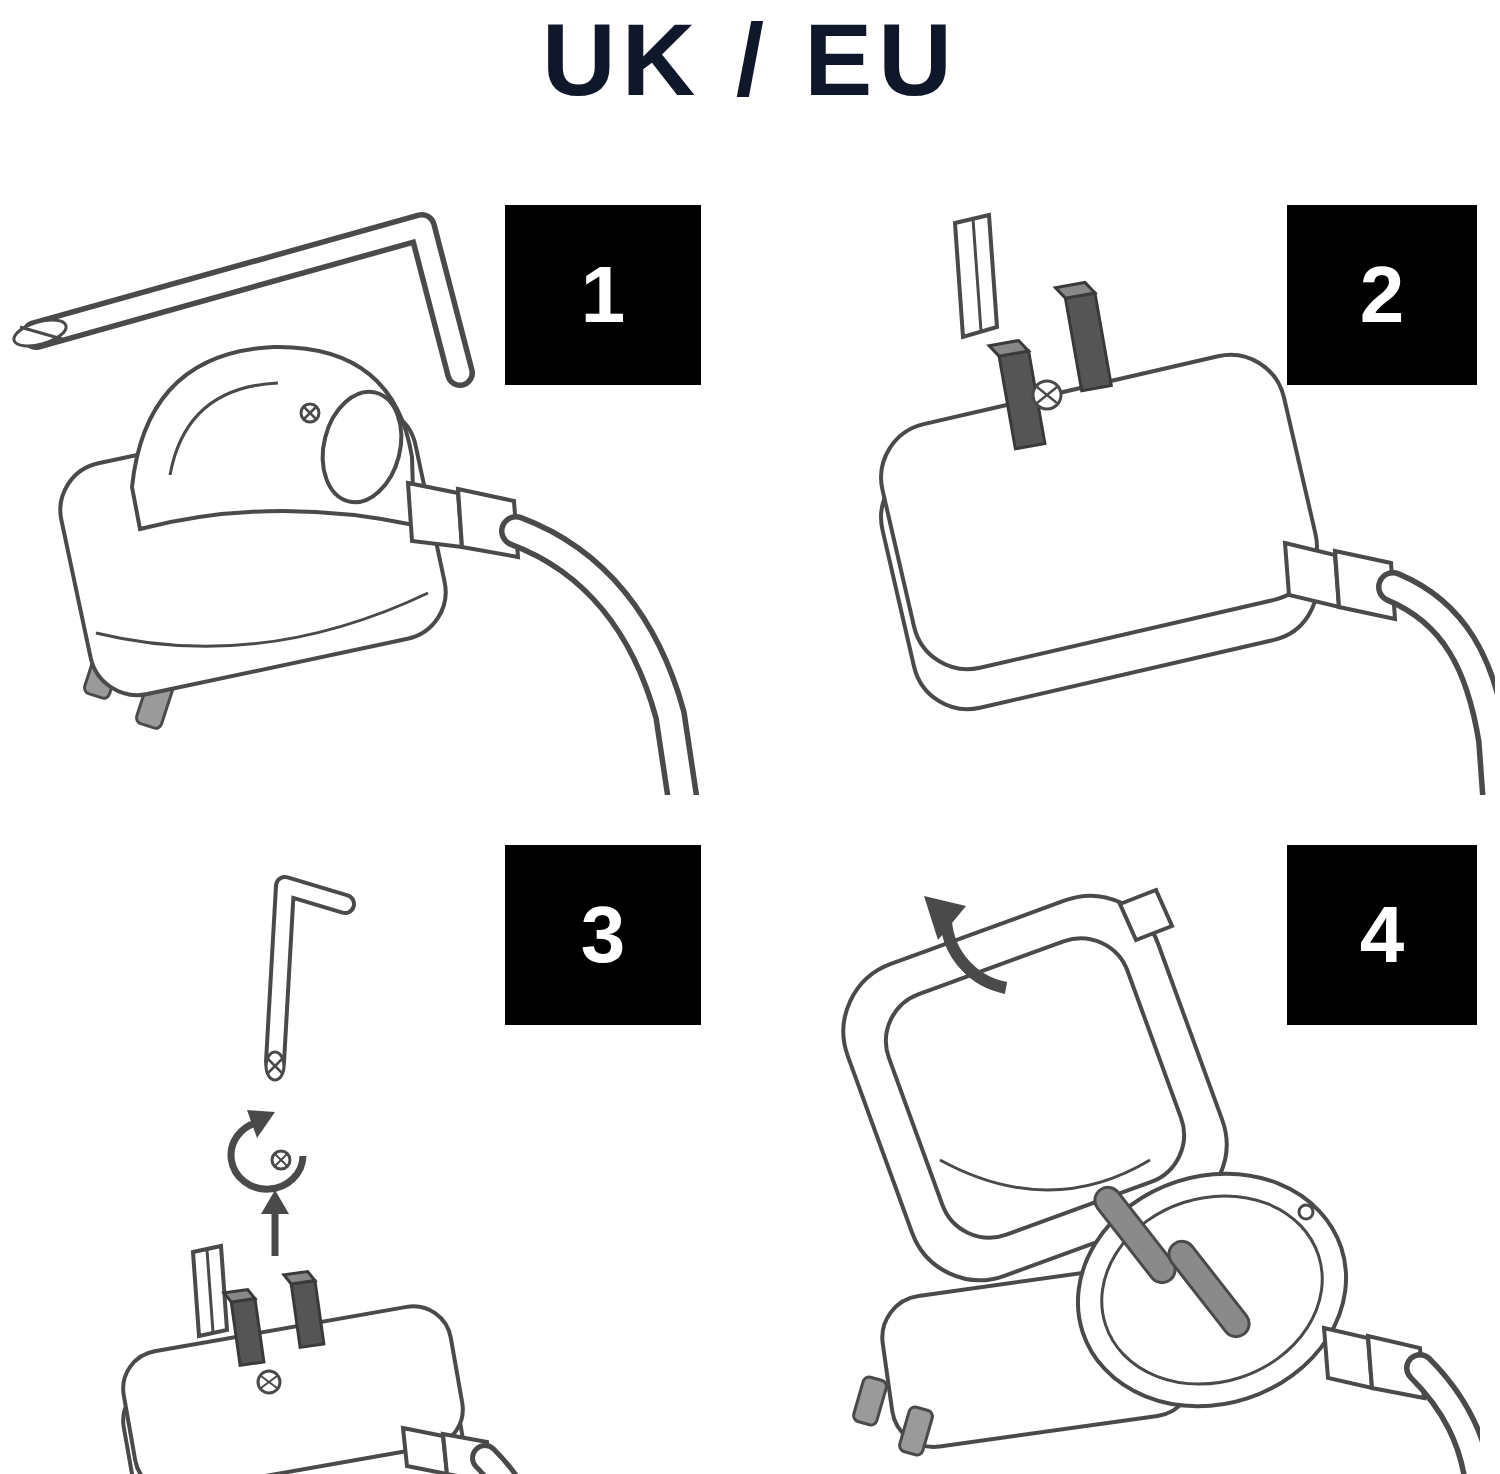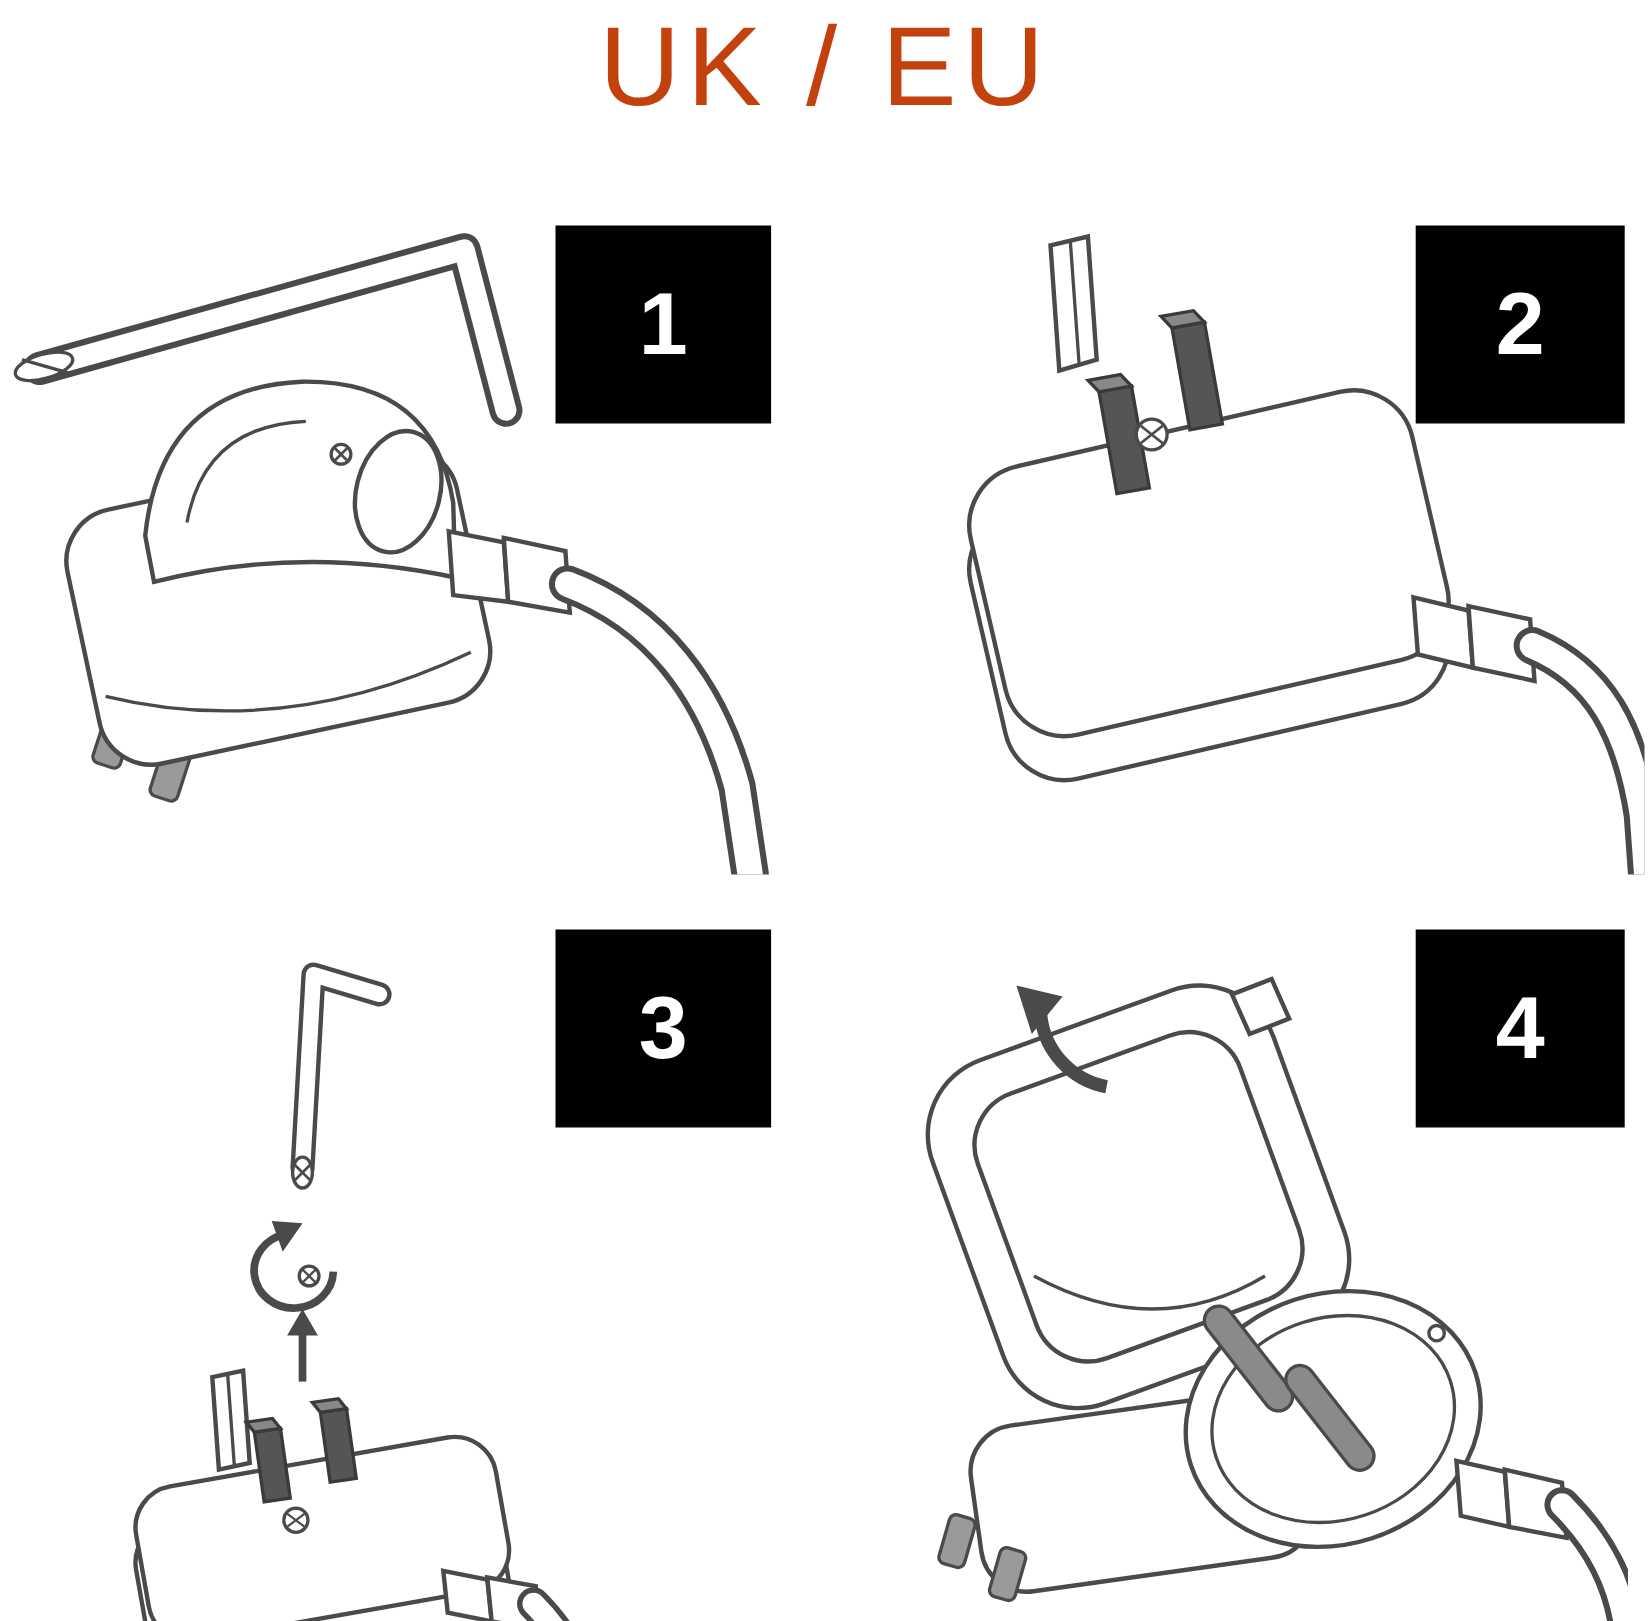--- a/index.html
+++ b/index.html
@@ -9,23 +9,23 @@
     height:1474px;
     background:#ffffff;
     overflow:hidden;
     font-family:"Liberation Sans",sans-serif;
   }
   .page-title{
     position:absolute;
     top:2px; left:0; width:100%;
     text-align:center;
     font-size:102px;
-    font-weight:400;
+    font-weight:700;
     letter-spacing:6px;
-    color:#c2410c;
+    color:#0f172a;
   }
   .badge{
     position:absolute;
     background:#000000;
     color:#ffffff;
     display:flex;
     align-items:center;
     justify-content:center;
     font-size:80px;
     font-weight:700;

